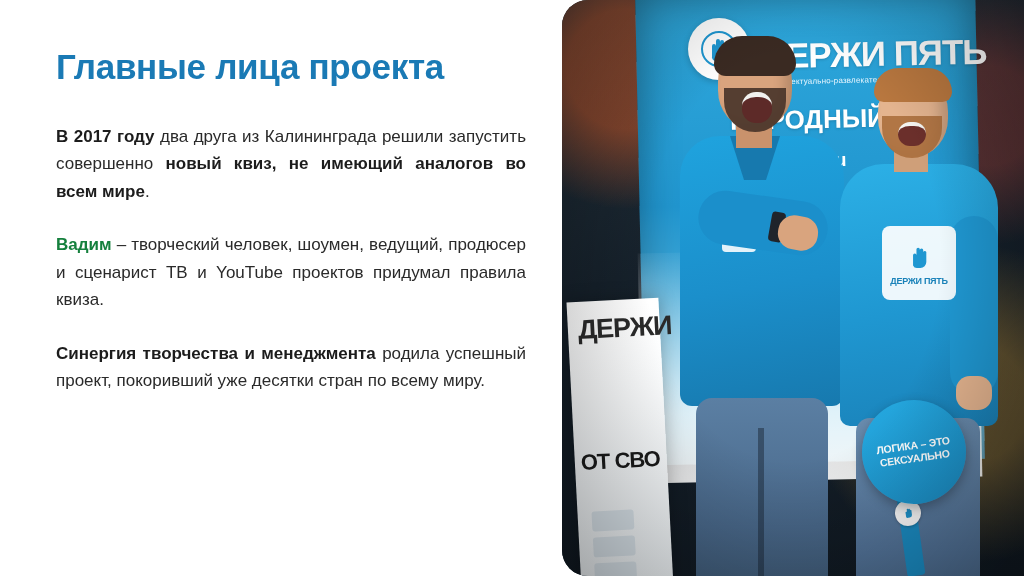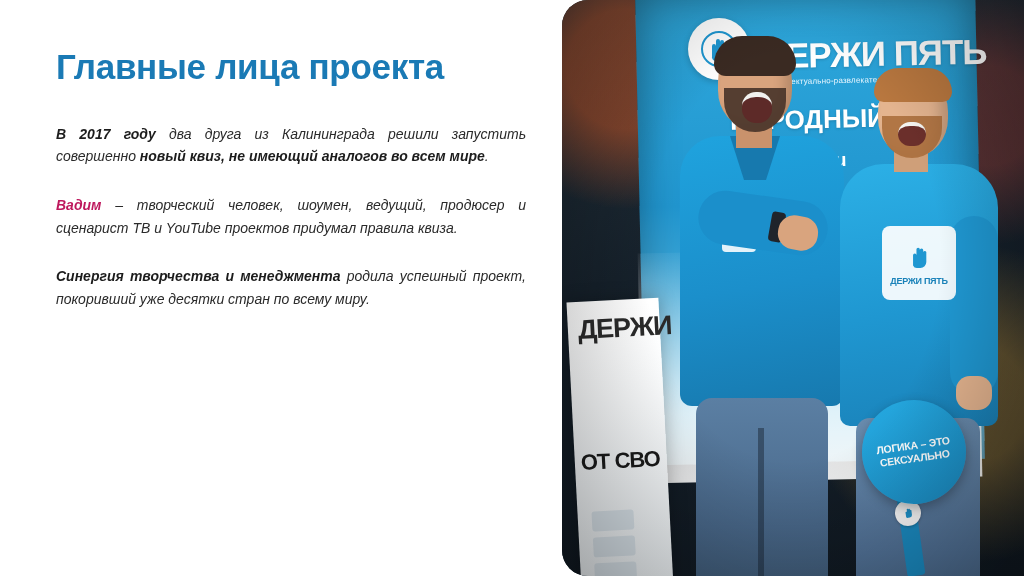--- a/index.html
+++ b/index.html
@@ -29,38 +29,37 @@
   }
   .title {
     font-size: 35px;
     font-weight: bold;
     color: #1a7ab5;
     letter-spacing: -0.3px;
     margin: 0 0 36px 0;
     line-height: 1.1;
   }
   .para {
-    font-size: 14px;
+    font-size: 17px;
     line-height: 1.62;
     color: #2a2a2a;
     margin: 0 0 26px 0;
     text-align: justify;
     text-justify: inter-word;
-    font-style: italic;
   }
   .para:last-child {
     margin-bottom: 4px;
   }
   .b {
     font-weight: bold;
     color: #1c1c1c;
   }
   .name {
     font-weight: bold;
-    color: #be185d;
+    color: #15803d;
   }
 
   
   .photo {
     position: absolute;
     left: 562px;
     top: 0;
     width: 462px;
     height: 576px;
     border-radius: 26px 0 0 26px;

